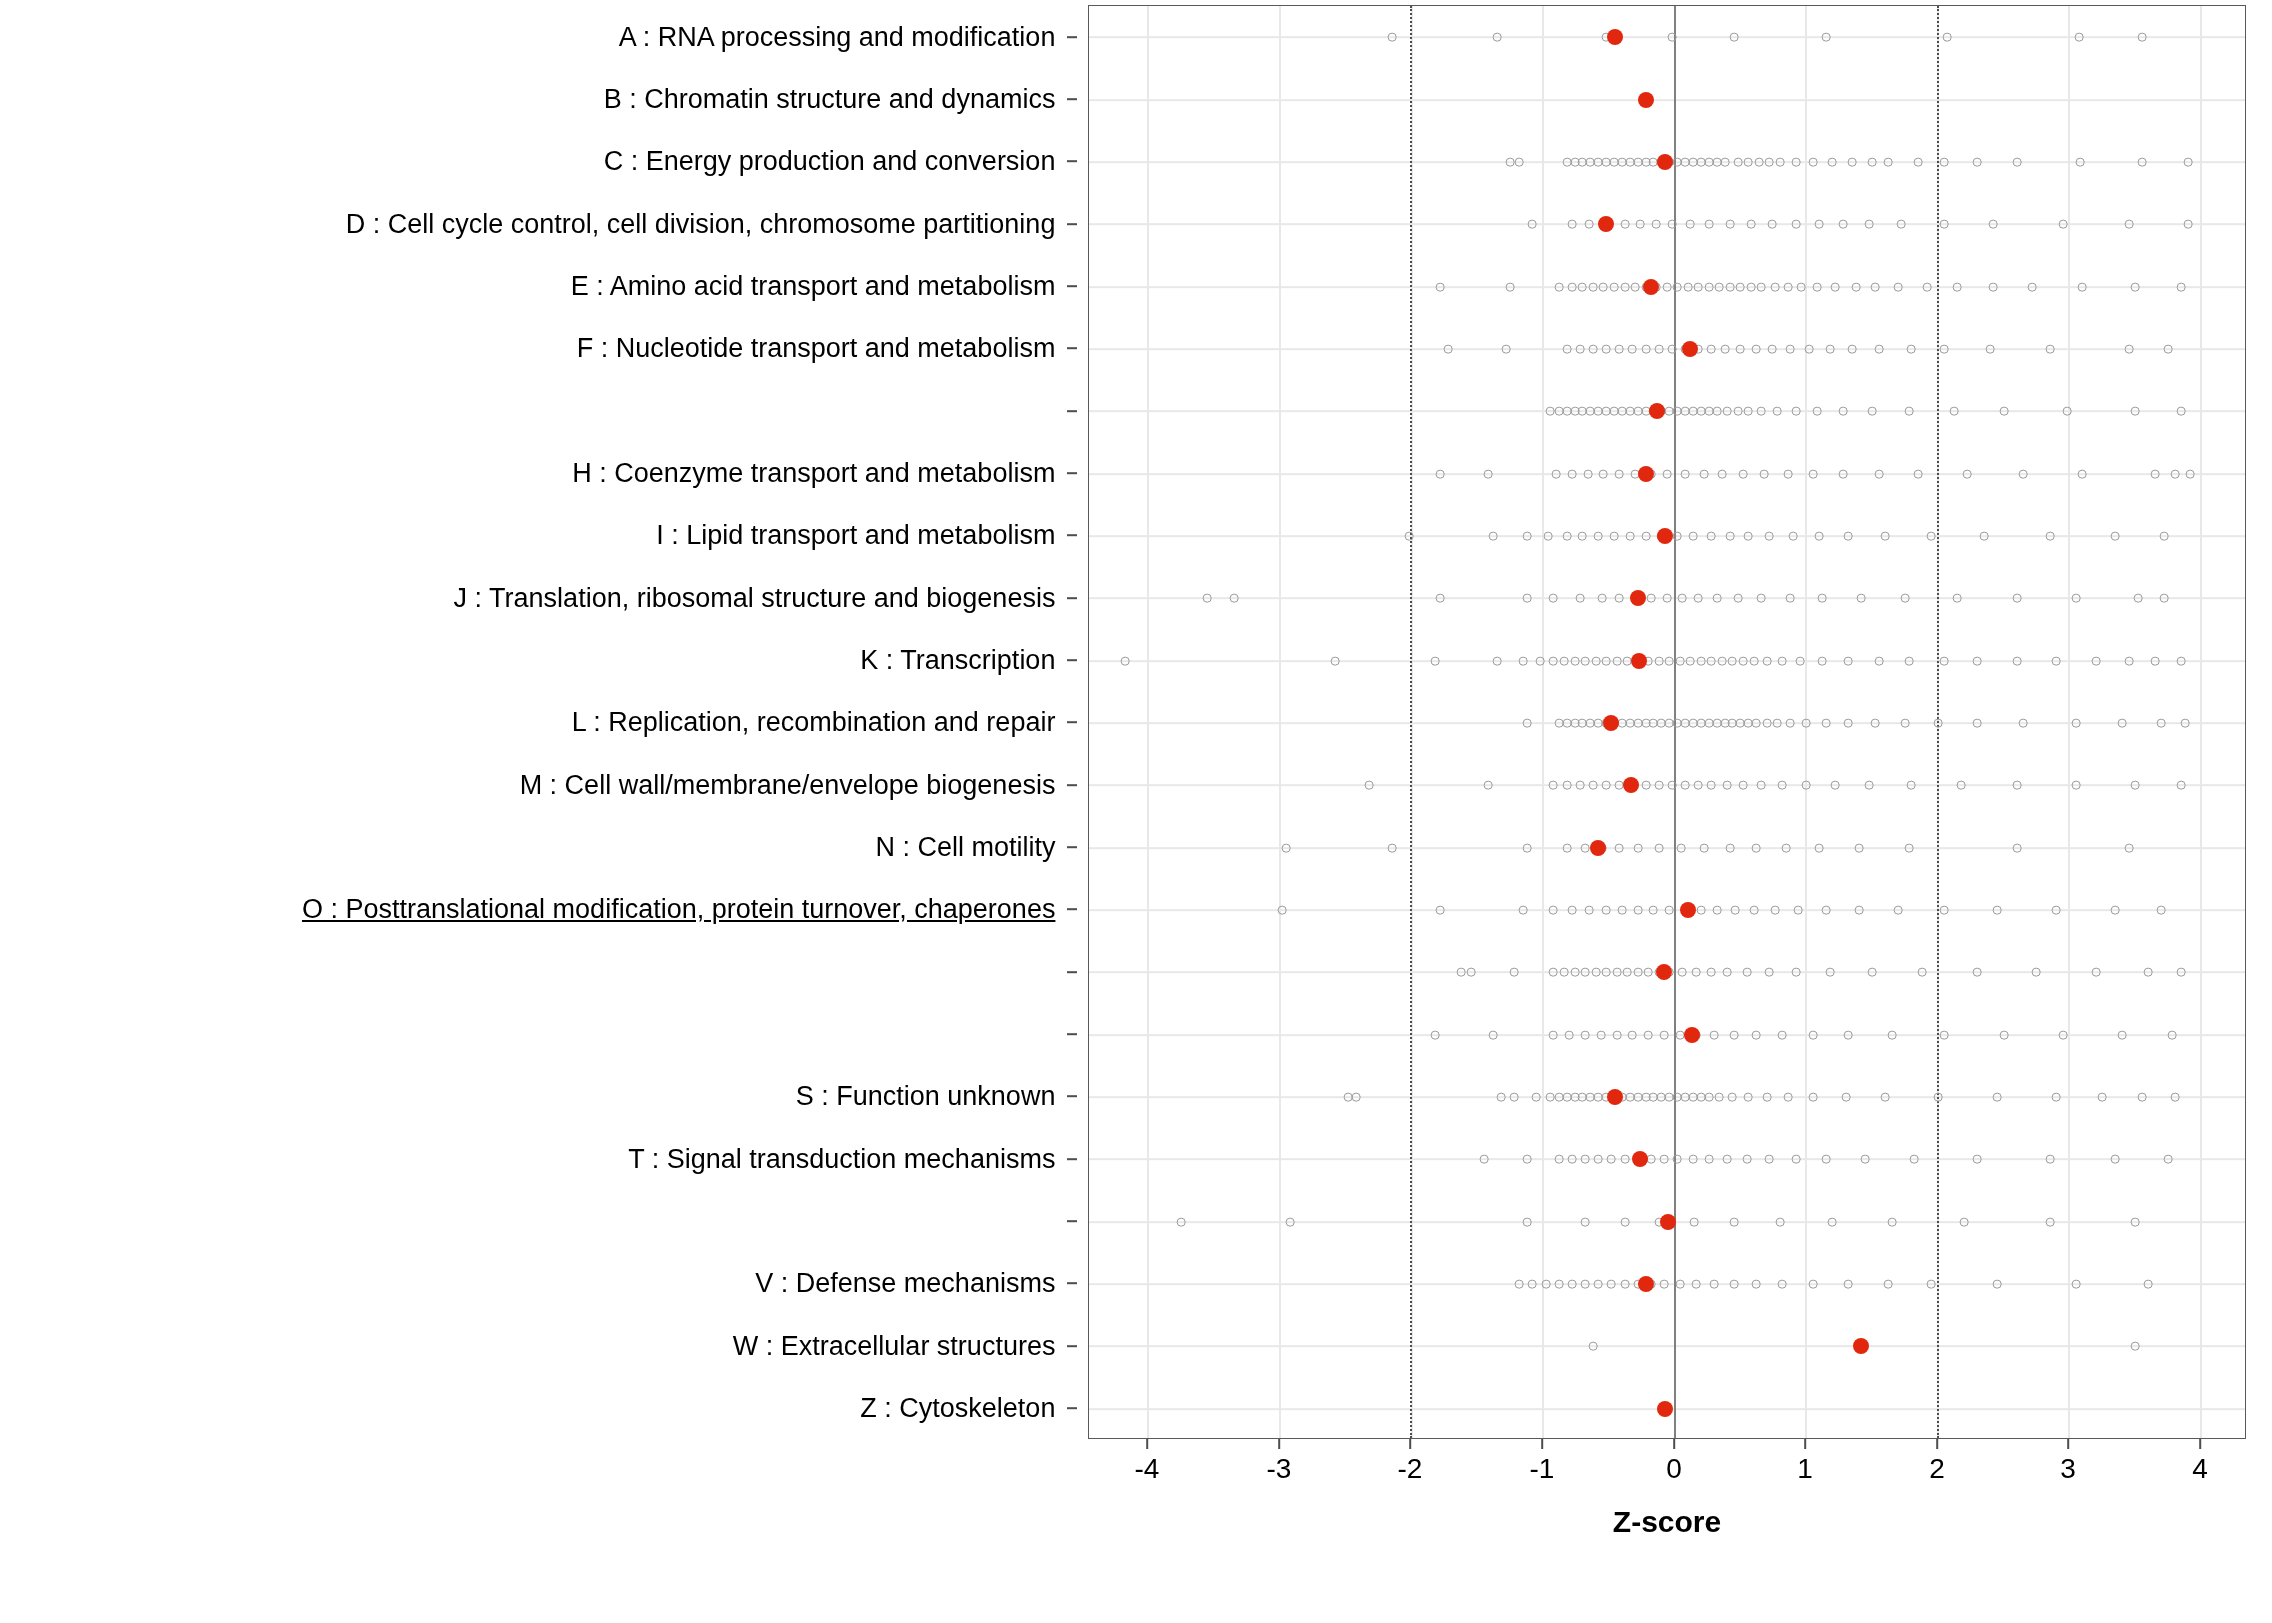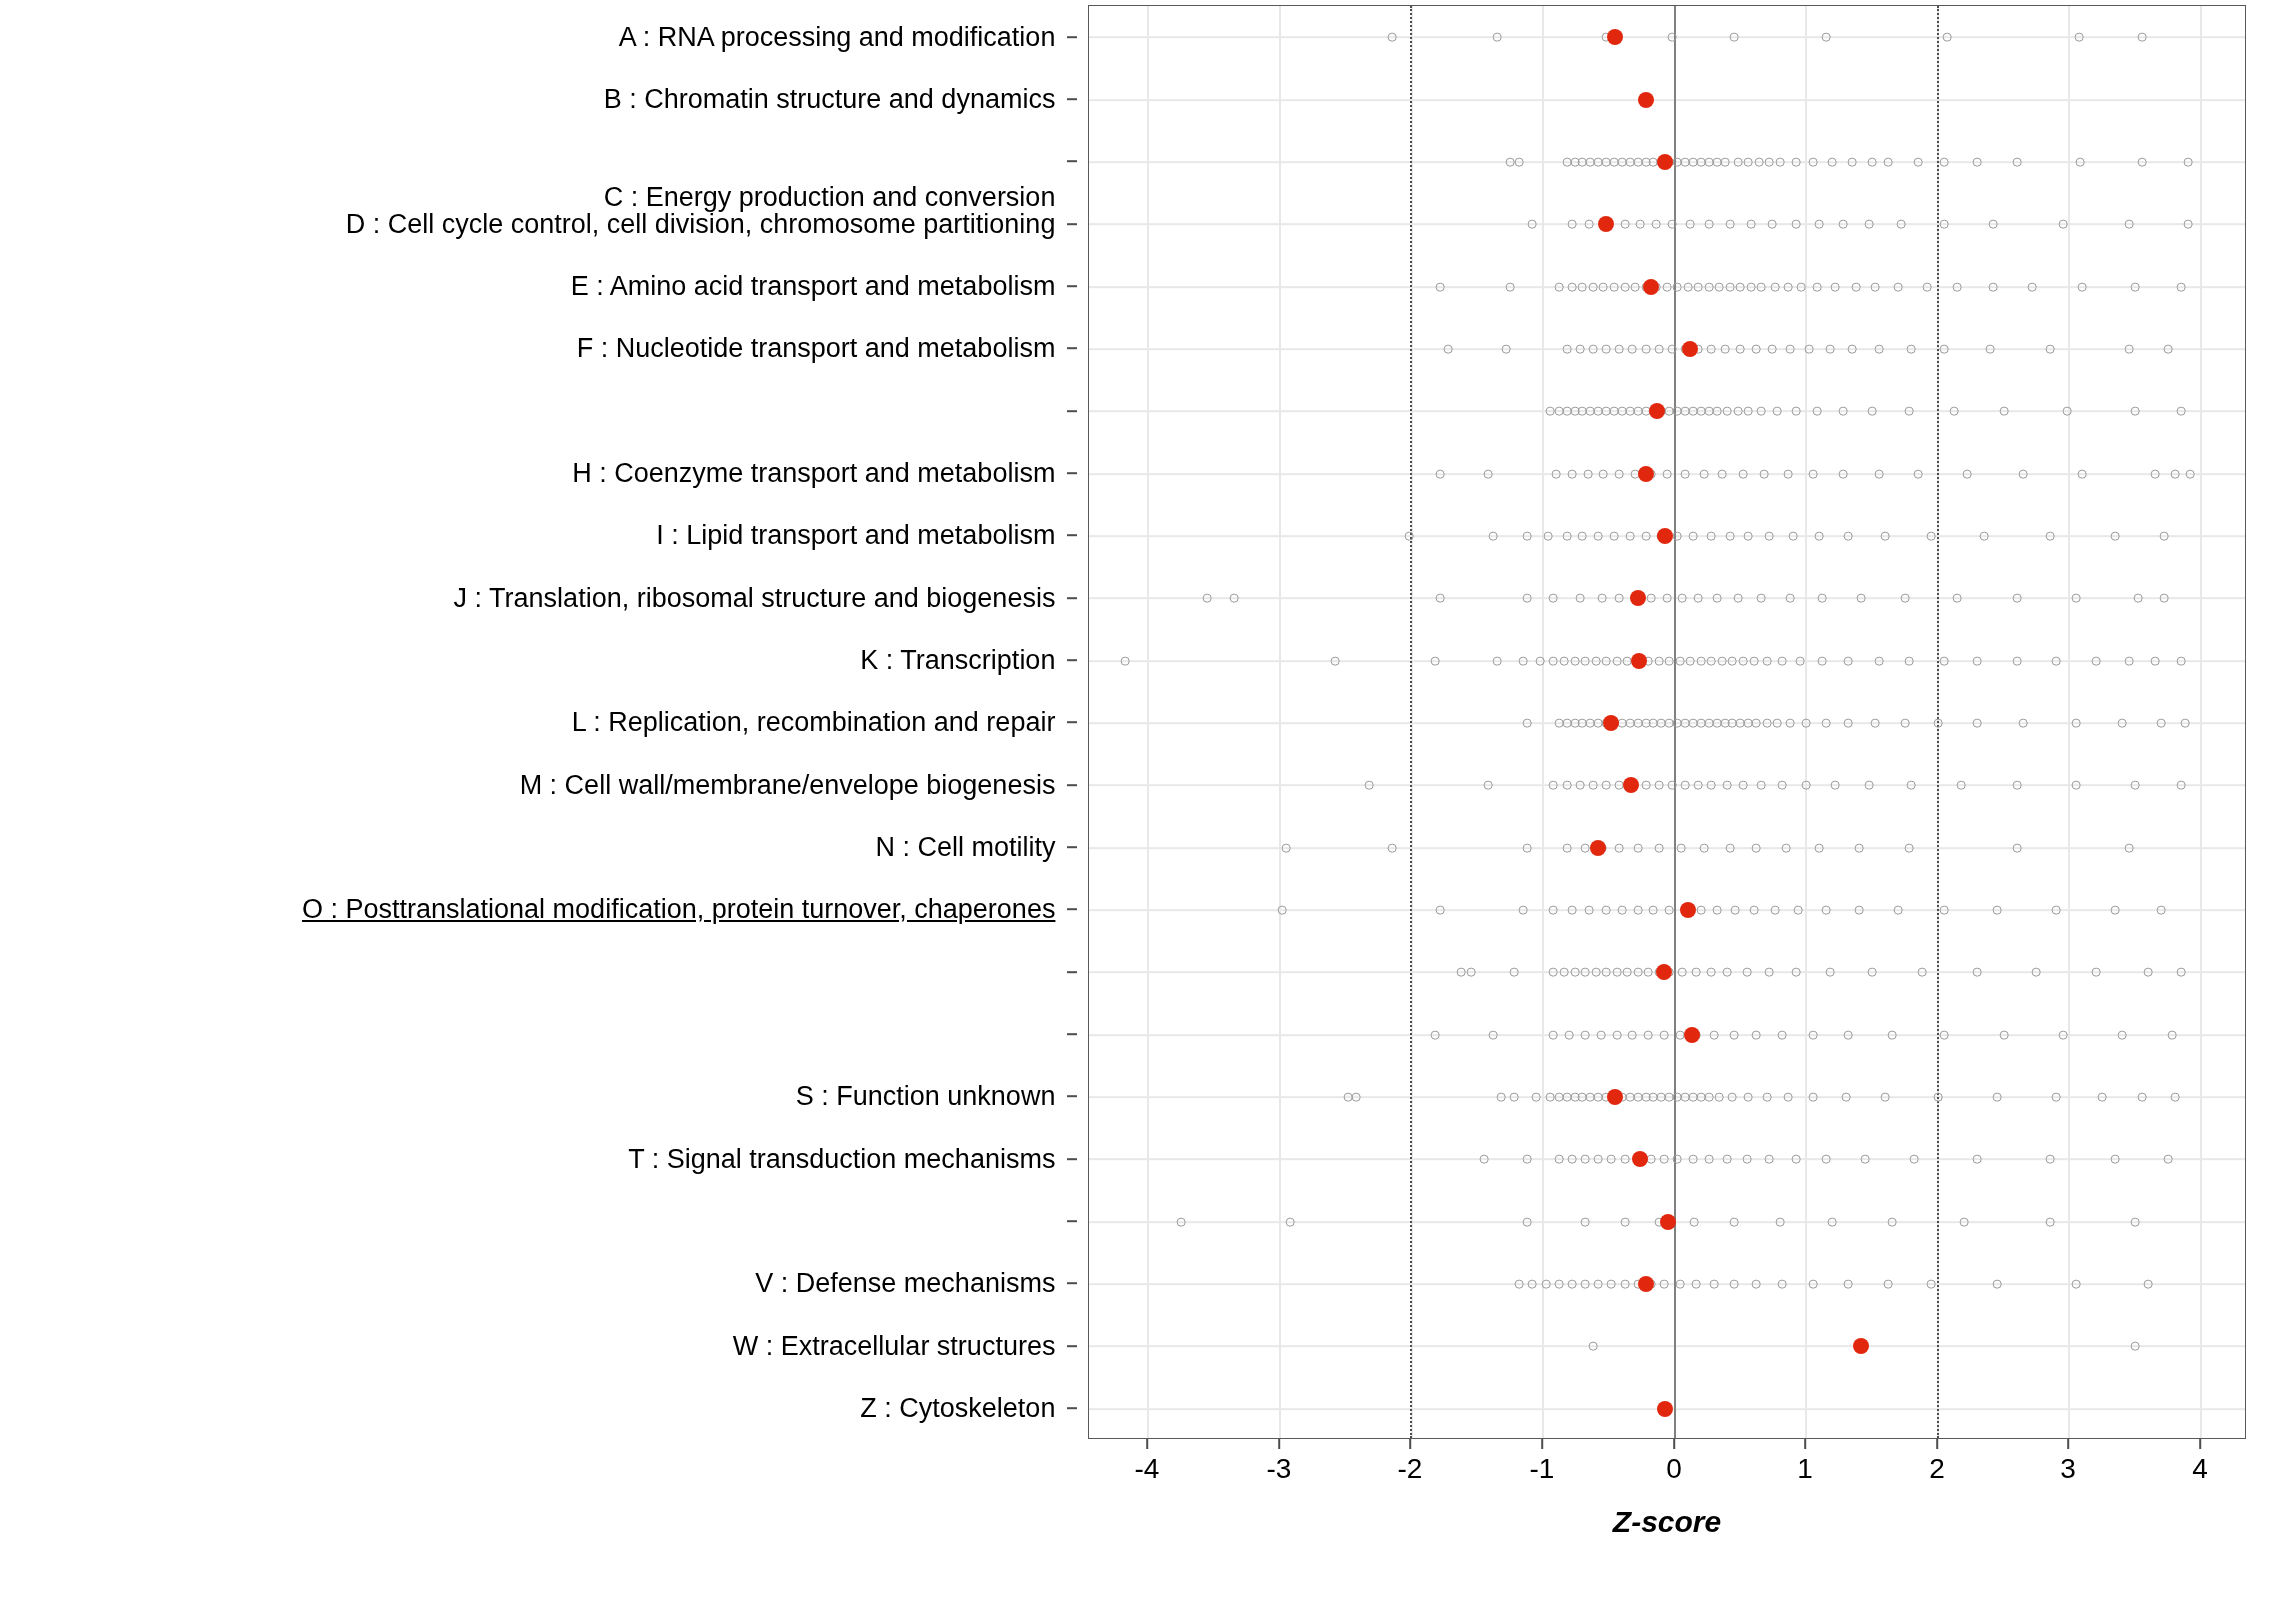--- a/index.html
+++ b/index.html
@@ -134,21 +134,20 @@
   }
   #xtitle {
     position: absolute;
     left: 1088px;
     top: 1505px;
     width: 1158px;
     text-align: center;
     font-size: 30px;
     font-weight: bold;
     color: #000000;
-    font-style: italic;
   }
 
   
   #legend {
     position: absolute;
     left: 0;
     top: 1566px;
     width: 2273px;
     display: flex;
     justify-content: center;
@@ -178,21 +177,21 @@
 </head>
 <body>
 
 <div id="figure">
 
   <div id="ylabels">
       <div class="ylabel" style="top: 37px;">A : RNA processing and modification</div>
       <div class="ytick" style="top: 37px; left: 1067px;"></div>
       <div class="ylabel" style="top: 99px;">B : Chromatin structure and dynamics</div>
       <div class="ytick" style="top: 99px; left: 1067px;"></div>
-      <div class="ylabel" style="top: 161px; margin-top: 36px;">C : Energy production and conversion</div>
+      <div class="ylabel" style="top: 161px;">C : Energy production and conversion</div>
       <div class="ytick" style="top: 161px; left: 1067px;"></div>
       <div class="ylabel" style="top: 224px;">D : Cell cycle control, cell division, chromosome partitioning</div>
       <div class="ytick" style="top: 224px; left: 1067px;"></div>
       <div class="ylabel" style="top: 286px;">E : Amino acid transport and metabolism</div>
       <div class="ytick" style="top: 286px; left: 1067px;"></div>
       <div class="ylabel" style="top: 348px;">F : Nucleotide transport and metabolism</div>
       <div class="ytick" style="top: 348px; left: 1067px;"></div>
       <div class="ytick" style="top: 411px; left: 1067px;"></div>
       <div class="ylabel" style="top: 473px;">H : Coenzyme transport and metabolism</div>
       <div class="ytick" style="top: 473px; left: 1067px;"></div>

